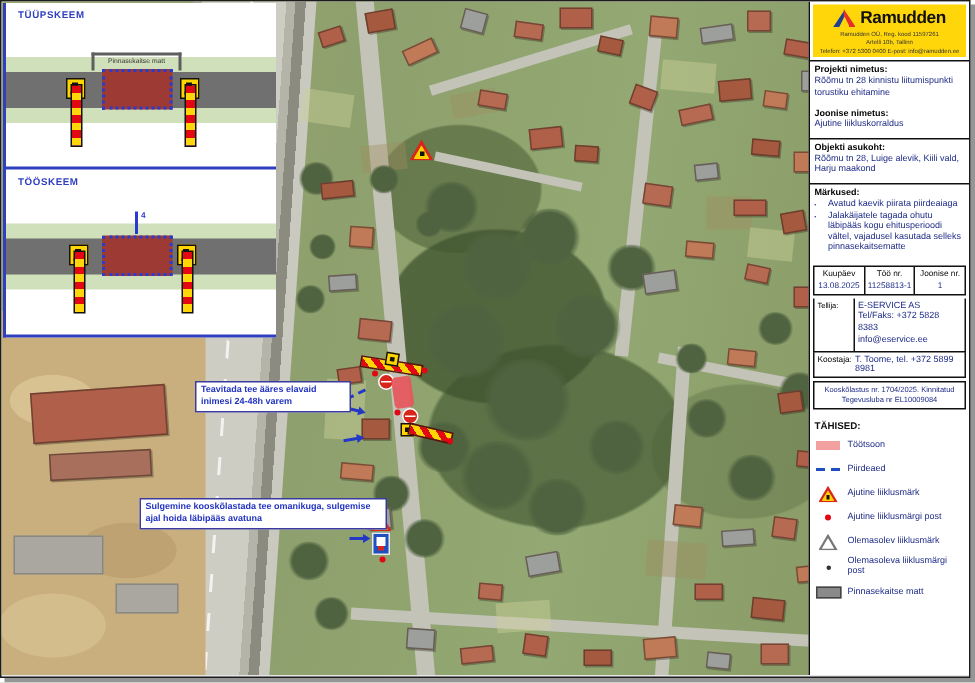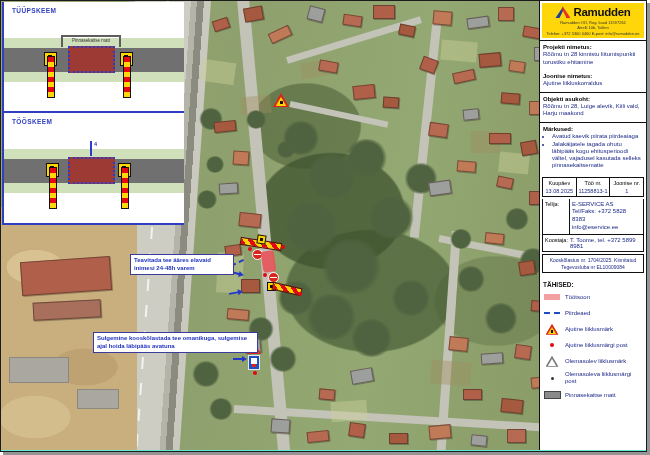--- a/index.html
+++ b/index.html
@@ -1,17 +1,17 @@
 <!DOCTYPE html>
 <html><head>
 <meta charset="utf-8">
 <style>
   html,body{margin:0;padding:0;background:#ffffff;font-family:"Liberation Sans",sans-serif;}
   body{width:650px;height:455px;position:relative;overflow:hidden;}
-  .sheet{position:absolute;left:0;top:0;width:645px;height:450px;background:#5eead4;border:1px solid #1c1c1c;
+  .sheet{position:absolute;left:0;top:0;width:645px;height:450px;background:#e5e5e5;border:1px solid #1c1c1c;
          box-shadow:3px 3px 0 rgba(130,130,130,.85);overflow:hidden;}
 
   
   .map{position:absolute;left:0;top:0;width:539px;height:449px;overflow:hidden;background-color:#8fa06b;
     background-image:
       radial-gradient(ellipse 120px 95px at 330px 210px, rgba(62,82,46,.75) 0 60%, transparent 62%),
       radial-gradient(ellipse 140px 100px at 370px 290px, rgba(70,92,52,.7) 0 60%, transparent 62%),
       radial-gradient(ellipse 90px 70px at 305px 125px, rgba(82,102,60,.65) 0 60%, transparent 62%),
       radial-gradient(ellipse 110px 80px at 495px 300px, rgba(96,114,70,.45) 0 55%, transparent 57%),
       linear-gradient(100deg,#9aa774 0%,#8ea06d 40%,#93a873 70%,#8a9c68 100%);}

